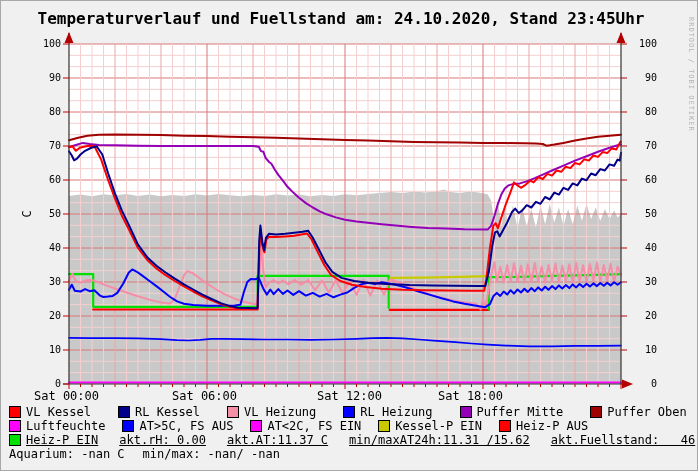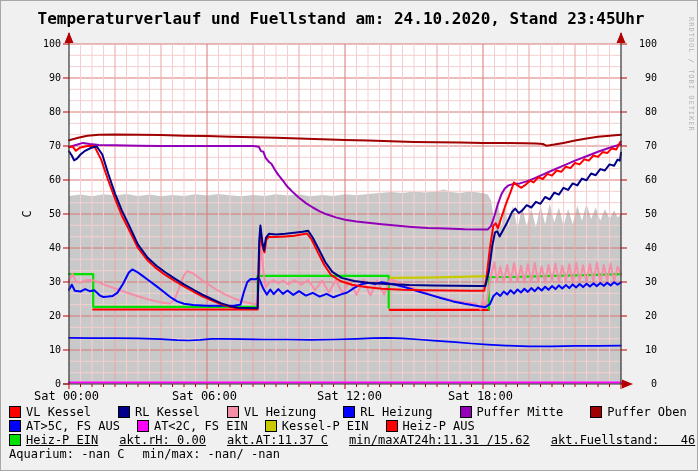--- a/index.html
+++ b/index.html
@@ -217,32 +217,33 @@
       <div class="ytick right" style="left: 630px; top: 139px;">70</div>
       <div class="ytick left" style="left: 16px; top: 105px;">80</div>
       <div class="ytick right" style="left: 630px; top: 105px;">80</div>
       <div class="ytick left" style="left: 16px; top: 71px;">90</div>
       <div class="ytick right" style="left: 630px; top: 71px;">90</div>
       <div class="ytick left" style="left: 16px; top: 37px;">100</div>
       <div class="ytick right" style="left: 630px; top: 37px;">100</div>
       <div class="xtick" style="left: 33px; top: 389px;">Sat 00:00</div>
       <div class="xtick" style="left: 171px; top: 389px;">Sat 06:00</div>
       <div class="xtick" style="left: 316px; top: 389px;">Sat 12:00</div>
-      <div class="xtick" style="left: 447px; top: 389px;">Sat 18:00</div>
+      <div class="xtick" style="left: 437px; top: 389px;">Sat 18:00</div>
     </div>
   <div id="legend">
       <div class="legend-row row-0">
         <div class="legend-item"><span class="legend-swatch" style="background: rgb(255, 0, 0);"></span><span>VL Kessel</span></div>
         <div class="legend-item"><span class="legend-swatch" style="background: rgb(0, 0, 139);"></span><span>RL Kessel</span></div>
         <div class="legend-item"><span class="legend-swatch" style="background: rgb(245, 143, 168);"></span><span>VL Heizung</span></div>
         <div class="legend-item"><span class="legend-swatch" style="background: rgb(0, 0, 255);"></span><span>RL Heizung</span></div>
         <div class="legend-item"><span class="legend-swatch" style="background: rgb(148, 0, 184);"></span><span>Puffer Mitte</span></div>
         <div class="legend-item"><span class="legend-swatch" style="background: rgb(160, 0, 0);"></span><span>Puffer Oben</span></div>
       </div>
       <div class="legend-row row-1">
+        <div class="legend-item"><span class="legend-swatch" style="background: rgb(255, 0, 255);"></span><span>Luftfeuchte</span></div>
         <div class="legend-item"><span class="legend-swatch" style="background: rgb(0, 0, 255);"></span><span>AT&gt;5C, FS AUS</span></div>
         <div class="legend-item"><span class="legend-swatch" style="background: rgb(255, 0, 255);"></span><span>AT&lt;2C, FS EIN</span></div>
         <div class="legend-item"><span class="legend-swatch" style="background: rgb(201, 201, 0);"></span><span>Kessel-P EIN</span></div>
         <div class="legend-item"><span class="legend-swatch" style="background: rgb(255, 0, 0);"></span><span>Heiz-P AUS</span></div>
       </div>
       <div class="legend-row row-2">
         <div class="legend-item"><span class="legend-swatch" style="background: rgb(0, 225, 0);"></span><span>Heiz-P EIN</span></div>
         <div class="legend-item"><span>akt.rH: 0.00</span></div>
         <div class="legend-item"><span>akt.AT:11.37 C</span></div>
         <div class="legend-item"><span>min/maxAT24h:11.31 /15.62</span></div>

